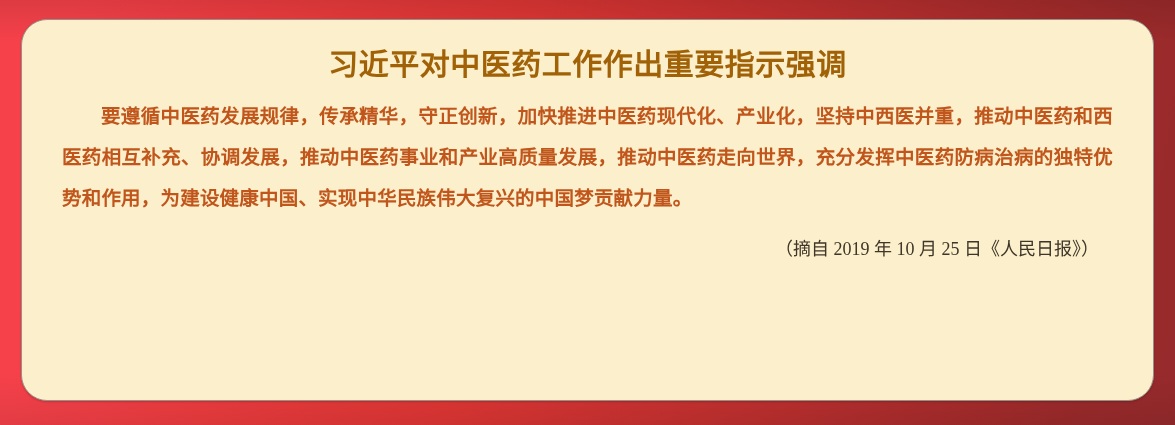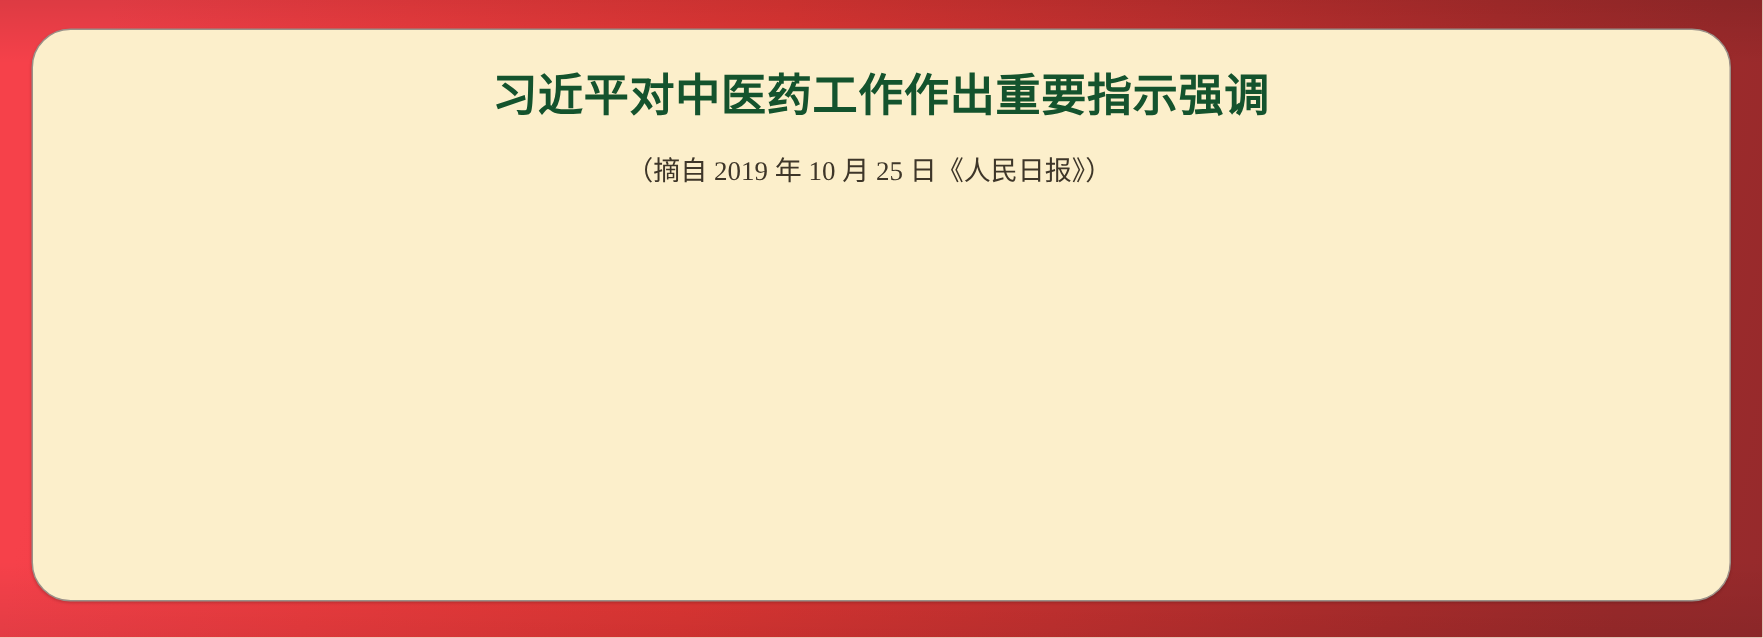--- a/index.html
+++ b/index.html
@@ -64,21 +64,21 @@
     position: relative;
     width: 100%;
     height: 100%;
     box-sizing: border-box;
     padding: 26px 38px 10px 38px;
   }
 
   
   .headline {
     text-align: center;
-    color: #14532d;
+    color: #a16207;
     font-family: "Liberation Sans", "DejaVu Sans", sans-serif;
     font-weight: bold;
     font-size: 30px;
     line-height: 38px;
     letter-spacing: 0.5px;
     margin: 0 0 12px 0;
     white-space: nowrap;
   }
 
   
@@ -97,21 +97,21 @@
   .body-copy + .body-copy {
     margin-top: 0px;
   }
   .indent {
     text-indent: 2em;
   }
 
   
   .attribution-row {
     margin-top: 18px;
-    text-align: center;
+    text-align: right;
     padding-right: 16px;
   }
   .attribution {
     color: #3E3629;
     font-family: "Liberation Serif", "DejaVu Serif", serif;
     font-size: 18px;
     line-height: 24px;
     white-space: nowrap;
   }
 </style>
@@ -119,20 +119,21 @@
 <body>
 
 <div id="poster">
 
   <div id="panel">
     <div id="panel-inner">
 
       <h1 class="headline">习近平对中医药工作作出重要指示强调</h1>
 
 
+      <p class="body-copy indent">要遵循中医药发展规律，传承精华，守正创新，加快推进中医药现代化、产业化，坚持中西医并重，推动中医药和西医药相互补充、协调发展，推动中医药事业和产业高质量发展，推动中医药走向世界，充分发挥中医药防病治病的独特优势和作用，为建设健康中国、实现中华民族伟大复兴的中国梦贡献力量。</p>
 
       <div class="attribution-row">
         <span class="attribution">（摘自 2019 年 10 月 25 日《人民日报》）</span>
       </div>
 
     </div>
   </div>
 
 </div>
 

